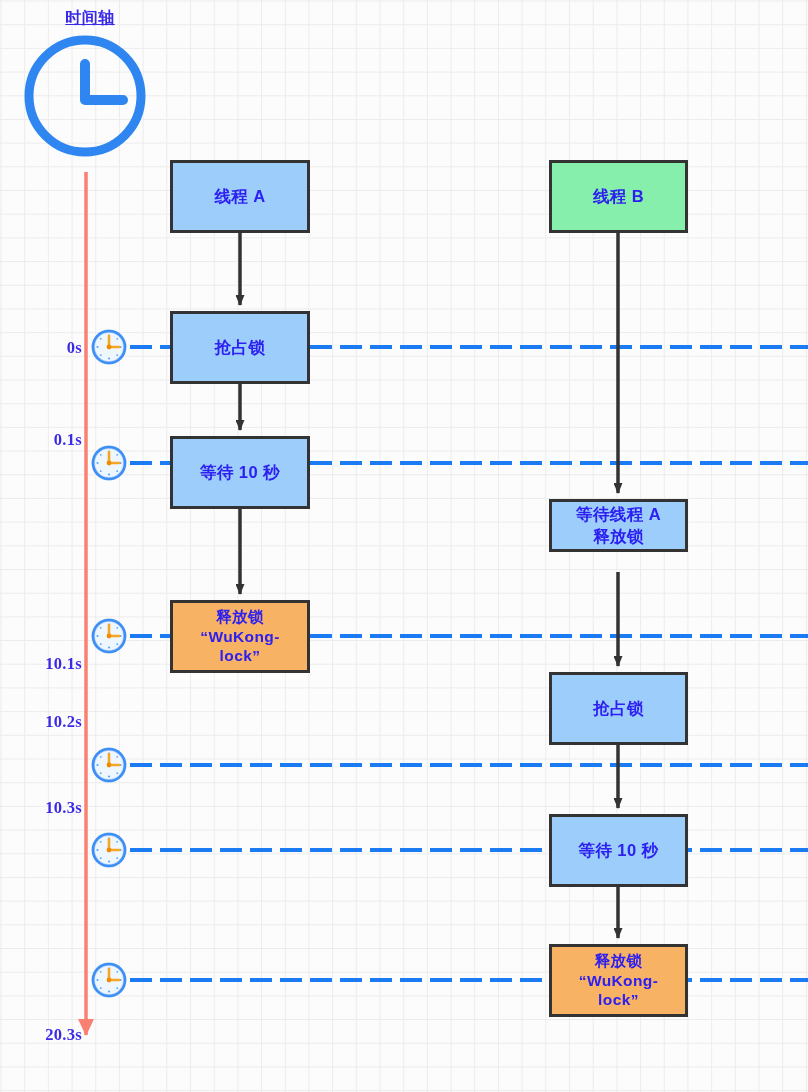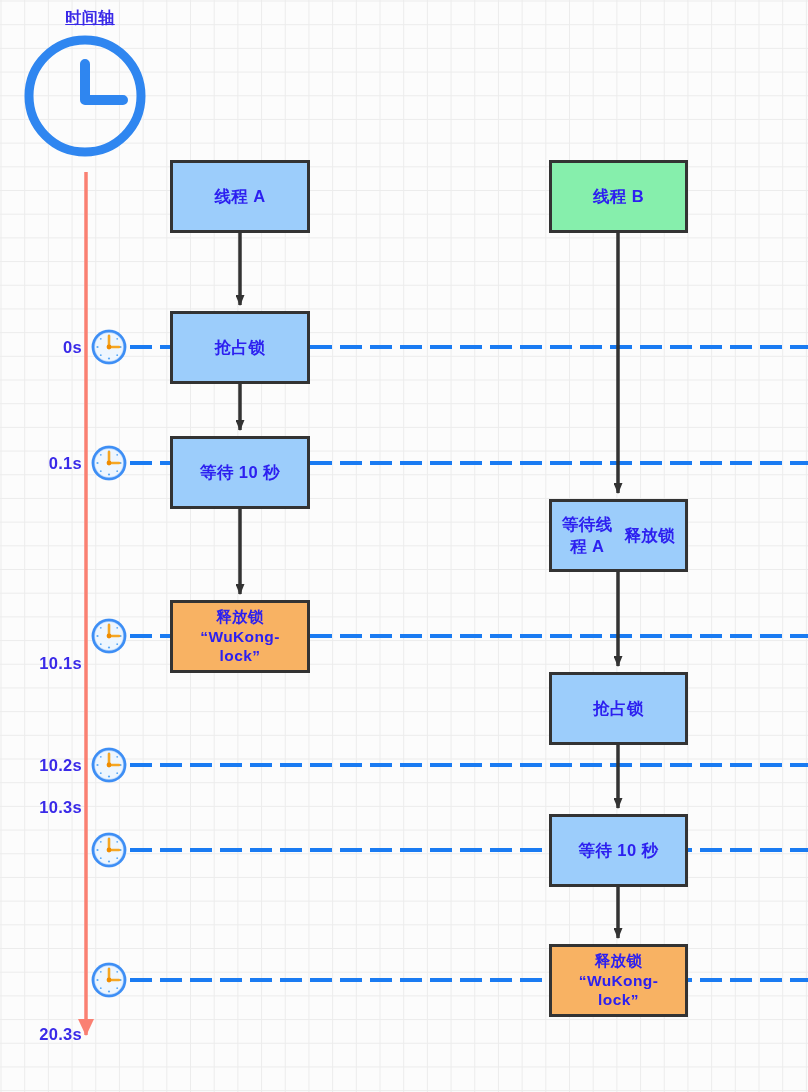--- a/index.html
+++ b/index.html
@@ -83,20 +83,21 @@
   
   .time-label {
     position: absolute;
     text-align: right;
     font-size: 16.5px;
     font-weight: bold;
     color: #3a2ae8;
     letter-spacing: 0.3px;
     width: 72px;
     left: 10px;
+    font-family: Liberation Serif, serif;
   }
   .tick-clock {
     position: absolute;
     width: 38px;
     height: 38px;
     left: 90px;
   }
 </style>
 </head>
 <body>
@@ -166,21 +167,21 @@
           <circle cx="10.8" cy="27.2" r="0.9"></circle>
         <circle cx="27.2" cy="27.2" r="0.9"></circle>
           <circle cx="10.8" cy="10.8" r="0.9"></circle>
       </g>
       <path d="M19 19 L19 8" stroke="#f5a623" stroke-width="2.6" stroke-linecap="round"></path>
       <path d="M19 19 L29 19" stroke="#f5a623" stroke-width="2.6" stroke-linecap="round"></path>
       <circle cx="19" cy="19" r="2.4" fill="#f08c00"></circle>
     </svg>
   </div>
 
-  <div class="time-label" style="top:454px">0.1s</div>
+  <div class="time-label" style="top:430px">0.1s</div>
   <div class="tick-clock" style="top:444px">
     <svg width="38" height="38" viewBox="0 0 38 38">
       <circle cx="19" cy="19" r="17.5" fill="#3d8ef5" opacity="0.35"></circle>
       <circle cx="19" cy="19" r="16" fill="none" stroke="#3d8ef5" stroke-width="2.6"></circle>
       <circle cx="19" cy="19" r="14" fill="#eef6fe"></circle>
       <g fill="#5aa9f7">
         <circle cx="19" cy="7.5" r="1.1"></circle>
           <circle cx="19" cy="30.5" r="1.1"></circle>
         <circle cx="7.5" cy="19" r="1.1"></circle>
           <circle cx="30.5" cy="19" r="1.1"></circle>
@@ -210,21 +211,21 @@
           <circle cx="10.8" cy="27.2" r="0.9"></circle>
         <circle cx="27.2" cy="27.2" r="0.9"></circle>
           <circle cx="10.8" cy="10.8" r="0.9"></circle>
       </g>
       <path d="M19 19 L19 8" stroke="#f5a623" stroke-width="2.6" stroke-linecap="round"></path>
       <path d="M19 19 L29 19" stroke="#f5a623" stroke-width="2.6" stroke-linecap="round"></path>
       <circle cx="19" cy="19" r="2.4" fill="#f08c00"></circle>
     </svg>
   </div>
 
-  <div class="time-label" style="top:756px">10.2s</div>
+  <div class="time-label" style="top:712px">10.2s</div>
   <div class="tick-clock" style="top:746px">
     <svg width="38" height="38" viewBox="0 0 38 38">
       <circle cx="19" cy="19" r="17.5" fill="#3d8ef5" opacity="0.35"></circle>
       <circle cx="19" cy="19" r="16" fill="none" stroke="#3d8ef5" stroke-width="2.6"></circle>
       <circle cx="19" cy="19" r="14" fill="#eef6fe"></circle>
       <g fill="#5aa9f7">
         <circle cx="19" cy="7.5" r="1.1"></circle>
           <circle cx="19" cy="30.5" r="1.1"></circle>
         <circle cx="7.5" cy="19" r="1.1"></circle>
           <circle cx="30.5" cy="19" r="1.1"></circle>
@@ -298,21 +299,21 @@
   <div class="proc-box orange" style="left:170px; top:600px; width:140px; height:73px; flex-direction:column; justify-content:center; font-size:15.5px; line-height:1.28;">
     <span>释放锁</span>
     <span>“WuKong-</span>
     <span>lock”</span>
   </div>
 
   <div class="proc-box green" style="left:549px; top:160px; width:139px; height:73px;">
     <span>线程 B</span>
   </div>
 
-  <div class="proc-box blue" style="left:549px; top:499px; width:139px; height:73px; flex-direction:row; justify-content:center; line-height:1.3;">
+  <div class="proc-box blue" style="left:549px; top:499px; width:139px; height:53px; flex-direction:column; justify-content:center; line-height:1.3;">
     <span>等待线程 A</span>
     <span>释放锁</span>
   </div>
 
   <div class="proc-box blue" style="left:549px; top:672px; width:139px; height:73px;">
     <span>抢占锁</span>
   </div>
 
   <div class="proc-box blue" style="left:549px; top:814px; width:139px; height:73px;">
     <span>等待 10 秒</span>

